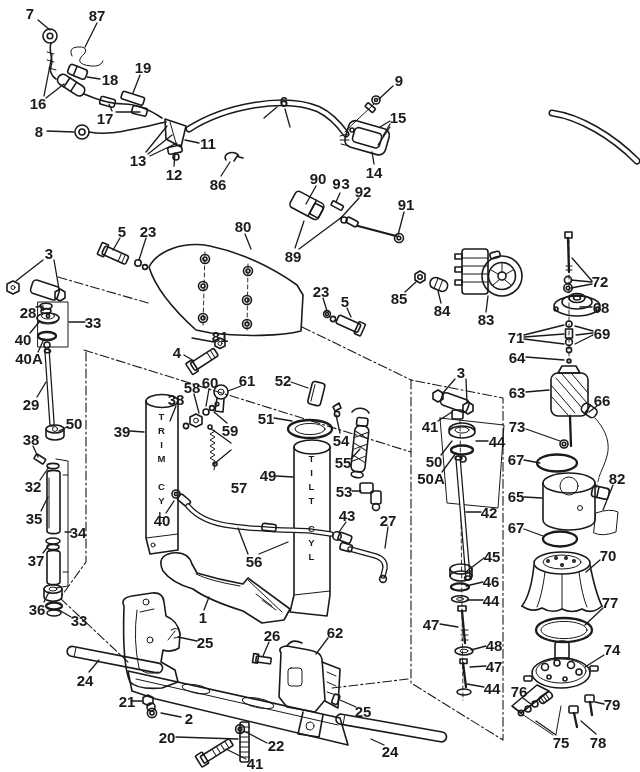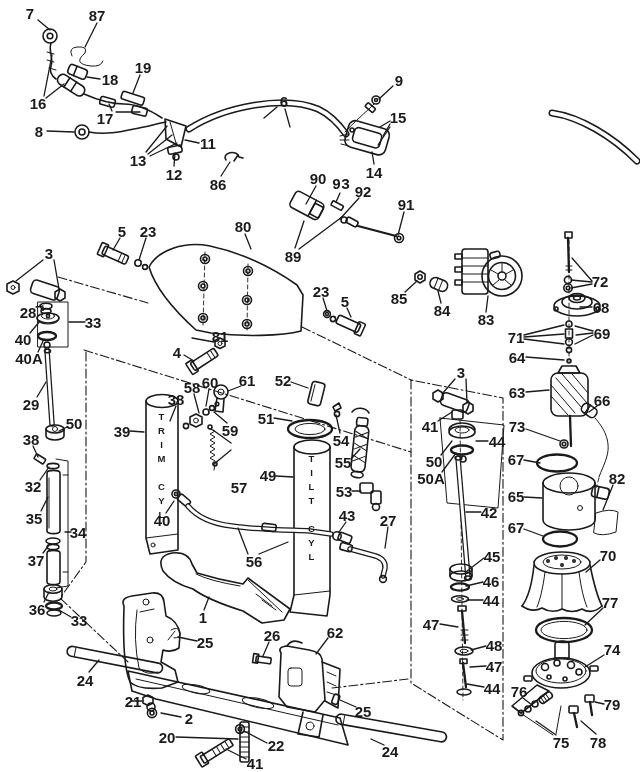--- a/index.html
+++ b/index.html
@@ -724,21 +724,21 @@
       <div class="plabel" style="left: 494px; top: 666px;">47</div>
       <div class="plabel" style="left: 492px; top: 688px;">44</div>
       <div class="plabel" style="left: 612px; top: 649px;">74</div>
       <div class="plabel" style="left: 519px; top: 691px;">76</div>
       <div class="plabel" style="left: 612px; top: 704px;">79</div>
       <div class="plabel" style="left: 598px; top: 742px;">78</div>
       <div class="plabel" style="left: 561px; top: 742px;">75</div>
       <div class="plabel" style="left: 203px; top: 617px;">1</div>
       <div class="plabel" style="left: 205px; top: 642px;">25</div>
       <div class="plabel" style="left: 85px; top: 680px;">24</div>
-      <div class="plabel" style="left: 133px; top: 701px;">21</div>
+      <div class="plabel" style="left: 127px; top: 701px;">21</div>
       <div class="plabel" style="left: 189px; top: 718px;">2</div>
       <div class="plabel" style="left: 167px; top: 737px;">20</div>
       <div class="plabel" style="left: 272px; top: 635px;">26</div>
       <div class="plabel" style="left: 335px; top: 632px;">62</div>
       <div class="plabel" style="left: 363px; top: 711px;">25</div>
       <div class="plabel" style="left: 276px; top: 745px;">22</div>
       <div class="plabel" style="left: 390px; top: 751px;">24</div>
       <div class="plabel" style="left: 255px; top: 763px;">41</div>
     </div>
 

